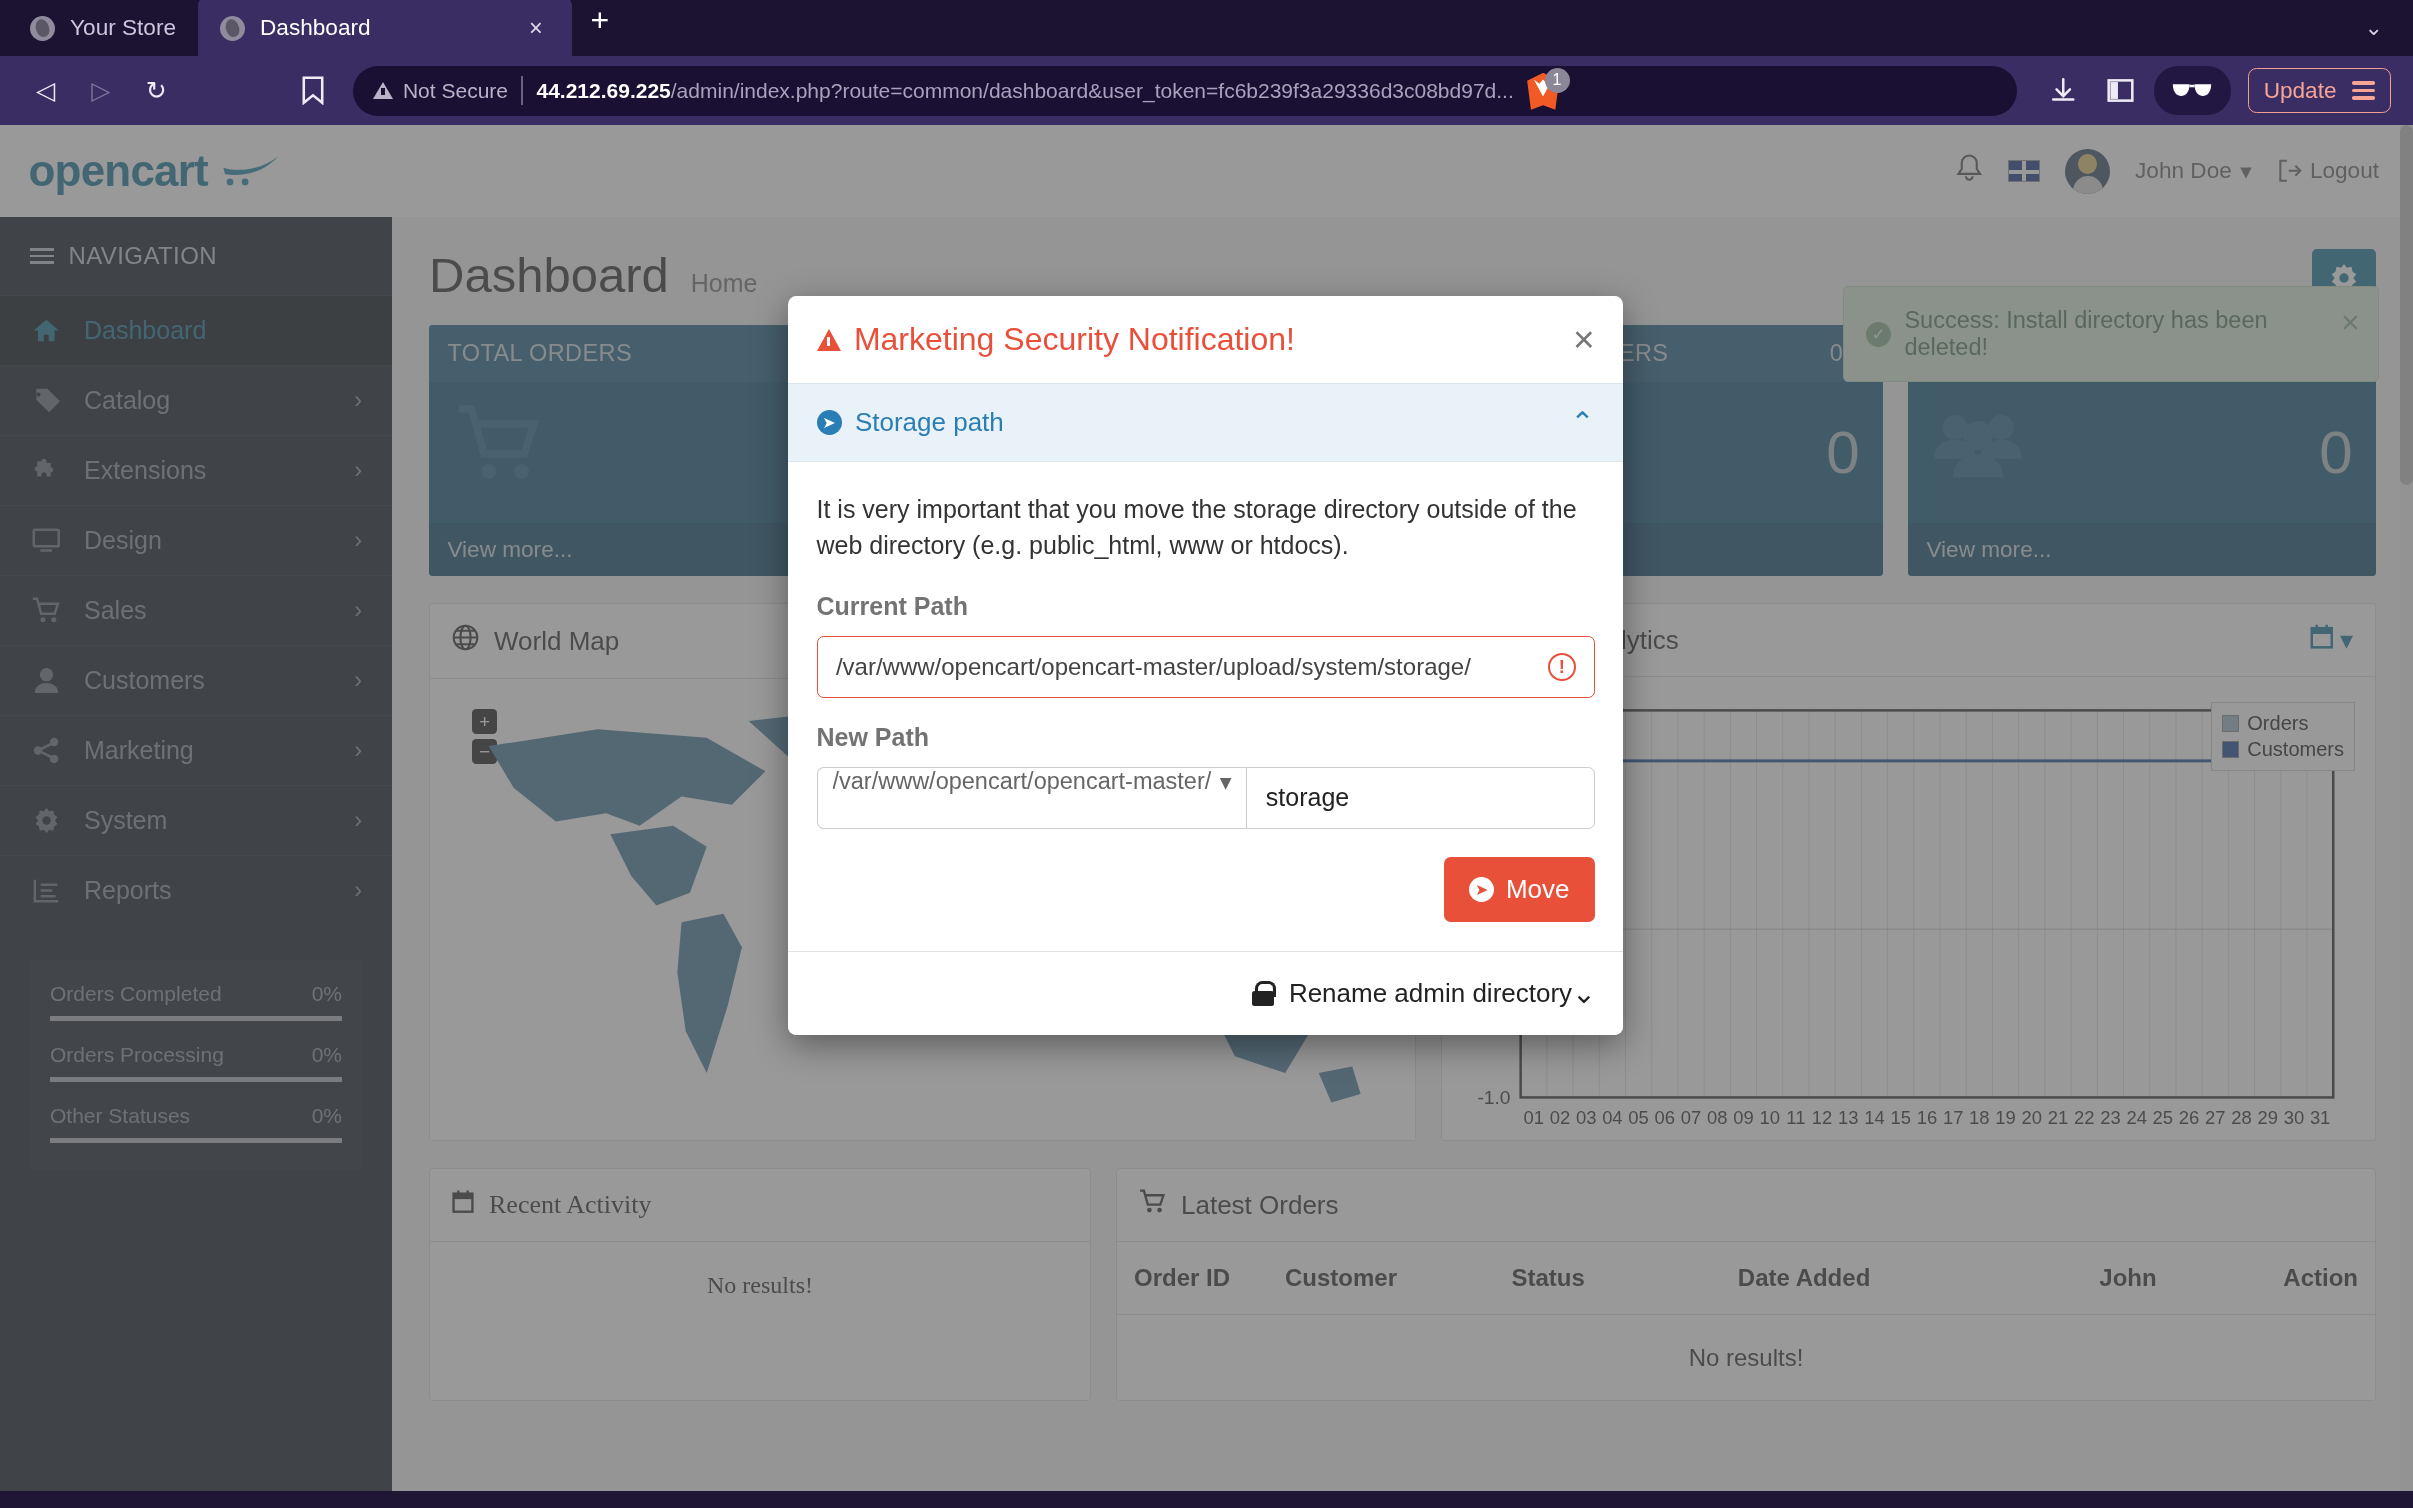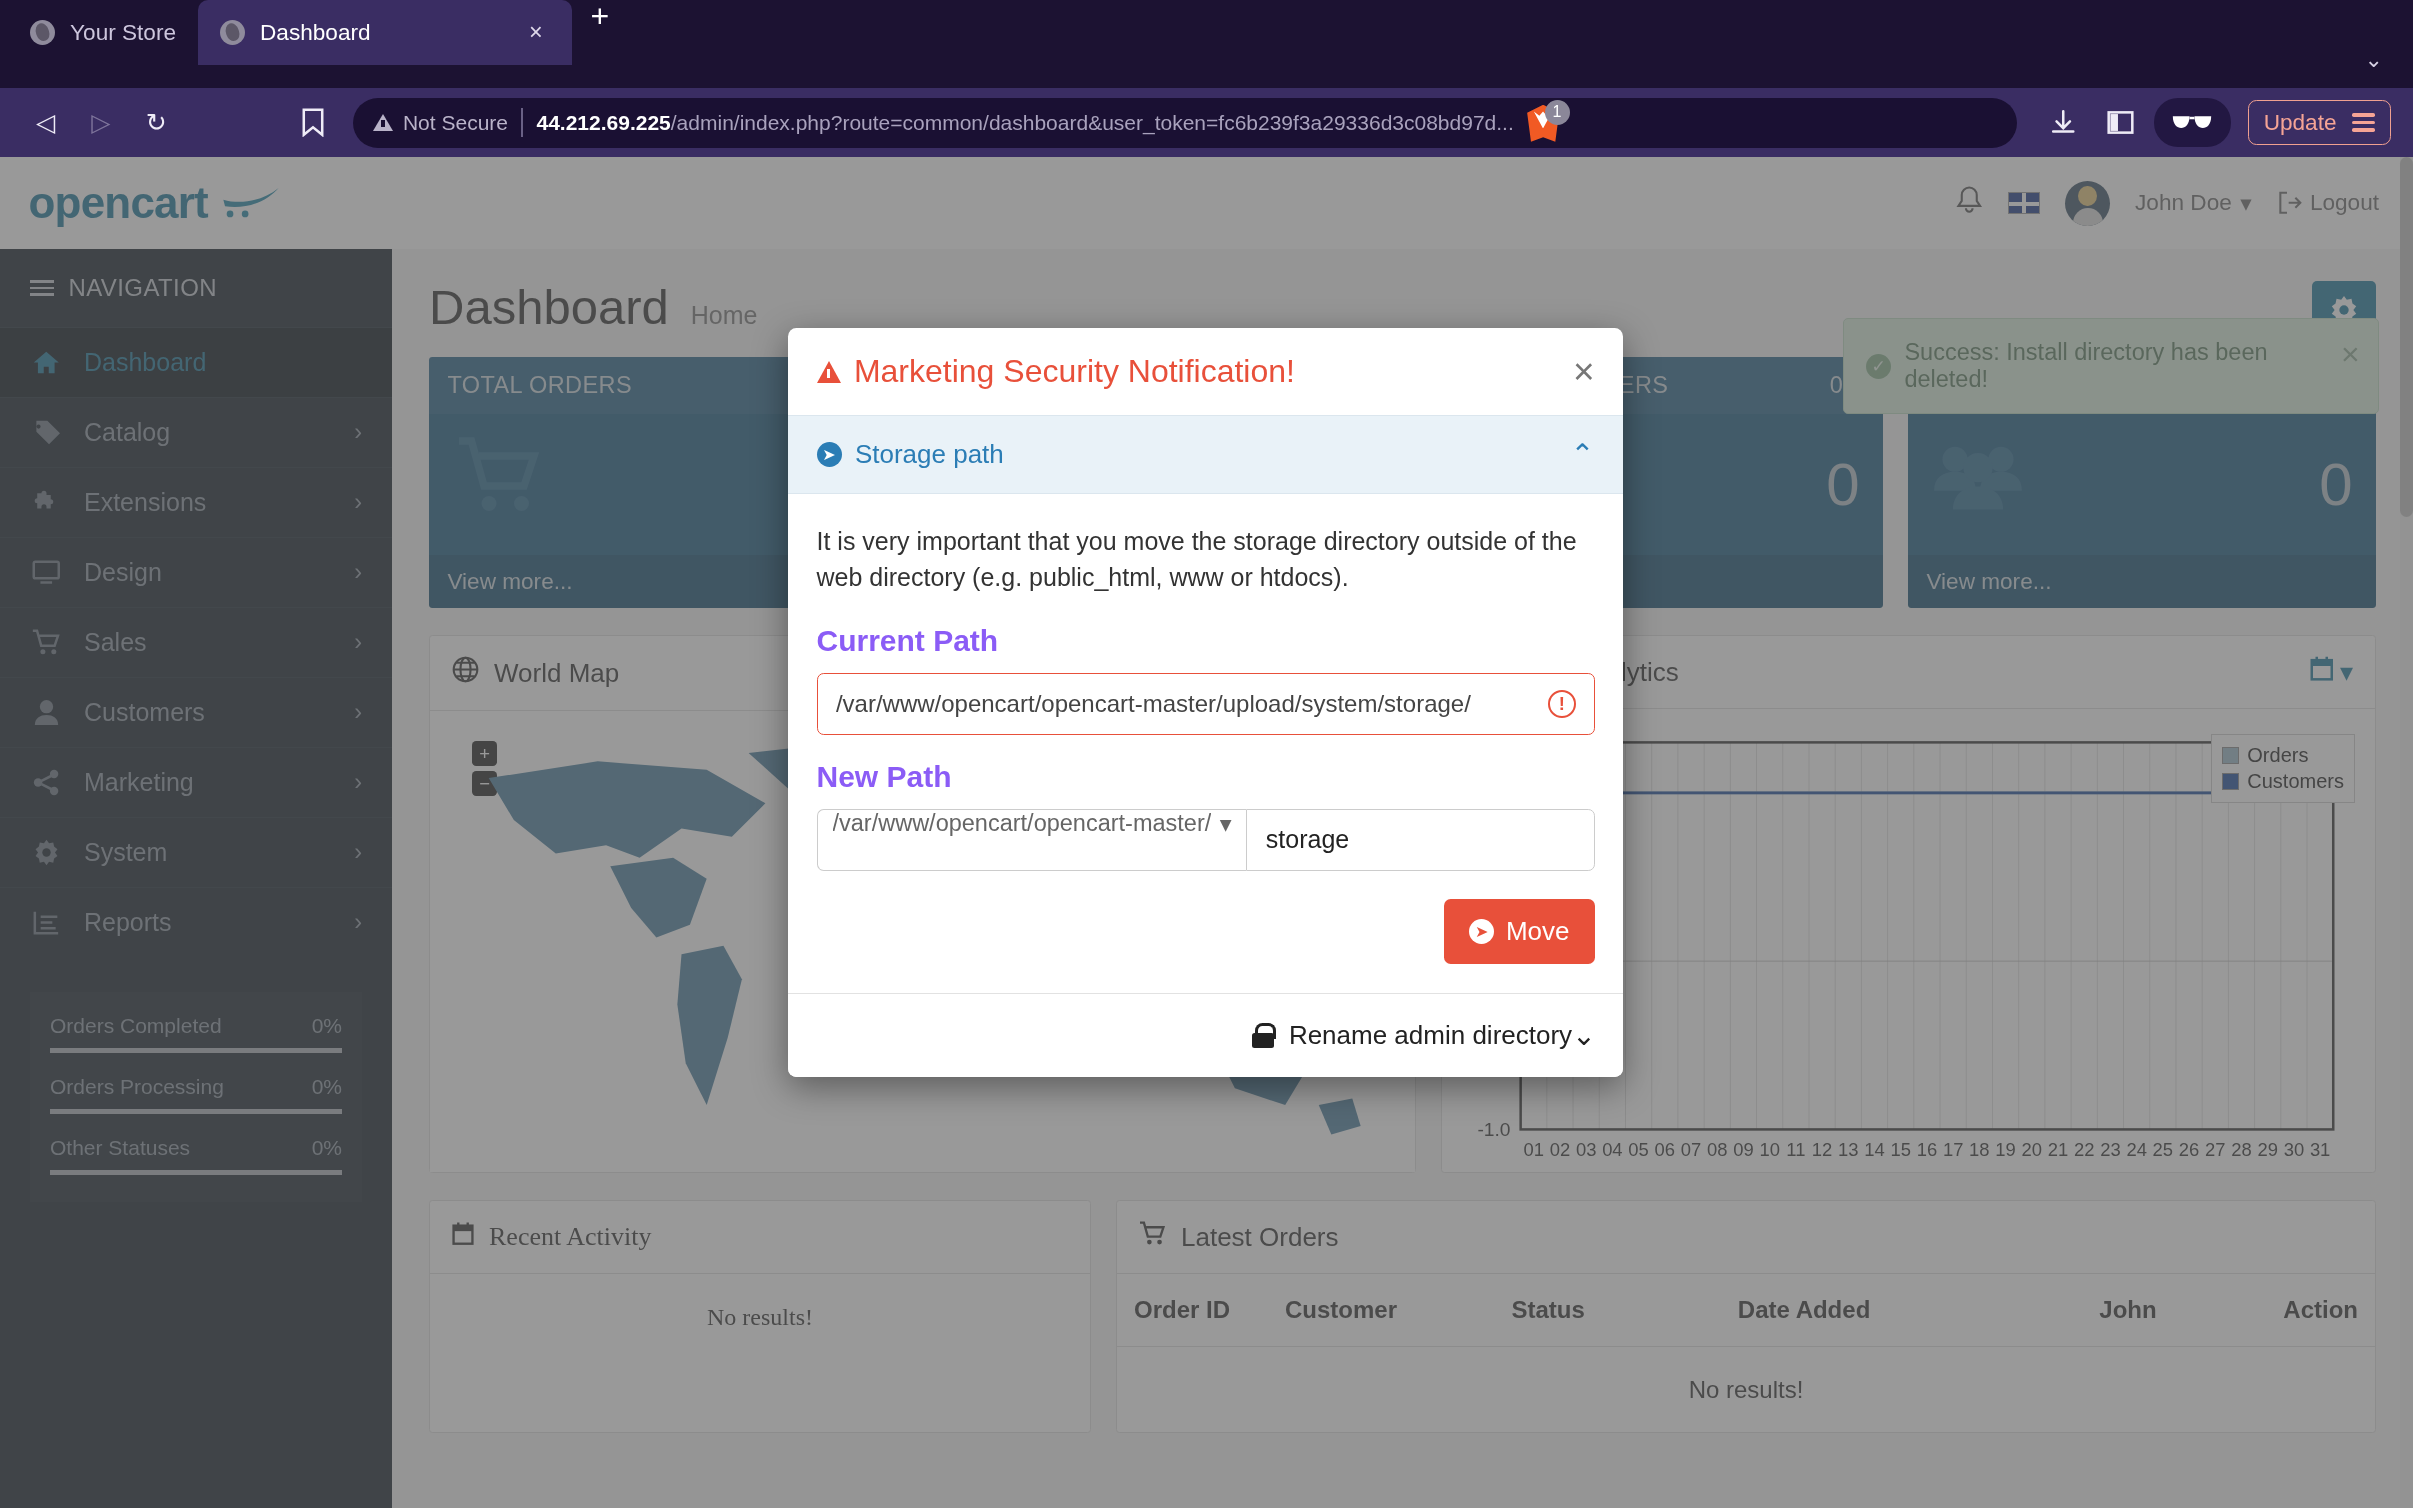--- a/index.html
+++ b/index.html
@@ -7,21 +7,21 @@
     width: 2413px; height: 1508px;
     overflow: hidden;
     font-family: "Liberation Sans", sans-serif;
     background: #2e2250;
   }
 
   
   .browser { width: 2413px; height: 1508px; position: relative; background:#1f1635; }
 
   .tabstrip {
-    height: 88px; background: #1c1232; display: flex; align-items: flex-start;
+    height: 56px; background: #1c1232; display: flex; align-items: center;
     padding-left: 11.7px; position: relative;
   }
   .tab {
     display: flex; align-items: center; gap: 15px;
     height: 65px; padding: 0 22px; border-radius: 10px 10px 0 0;
     color: #cfc9dd; font-size: 22.6px; white-space: nowrap;
   }
   .tab.inactive { background: transparent; color:#cdc6dd; padding-left: 18.4px; }
   .tab.active { background: #3a2d63; color: #ffffff; min-width: 374px; }
   .tab-fav {
@@ -196,21 +196,21 @@
   .acc-head {
     background:#e9f2f8; border-top:0.8px solid #dbe6ee; border-bottom:0.8px solid #dbe6ee;
     padding: 22px 28.5px; display:flex; align-items:center; justify-content:space-between;
   }
   .acc-head .lft { display:flex; align-items:center; gap: 13.4px; color:#2b7db5; font-size: 26px;}
   .circ-arrow { width: 25px; height:25px; border-radius:50%; background:#2b7db5; color:#fff;
                 display:flex;align-items:center;justify-content:center;font-size:16px; flex:0 0 auto;}
   .chev-up, .chev-dn { color:#2b7db5; font-size: 28.5px; }
   .acc-body { padding: 28.5px; }
   .acc-text { font-size: 25px; color:#333; line-height: 1.45; margin-bottom: 28.5px;}
-  .lbl-strong { font-size: 30px; font-weight: bold; color:#8b5cf6; margin-bottom: 15px; display:block;}
+  .lbl-strong { font-size: 25px; font-weight: bold; color:#737373; margin-bottom: 15px; display:block;}
   .inp-wrap { position:relative; margin-bottom: 25px; }
   .inp {
     width:100%; height: 62px; border: 1.7px solid #e8503a; border-radius: 6.7px;
     padding: 0 59px 0 18.4px; font-size: 24px; color:#444;
     display:flex; align-items:center; background:#fff;text-align:center;
   }
   .inp-err { position:absolute; right: 18.4px; top: 17px; width: 28.5px; height:28.5px;
              border: 2.5px solid #e8503a; border-radius:50%; color:#e8503a; font-size: 18.4px;
              display:flex;align-items:center;justify-content:center; font-weight:bold;}
   .input-group { display:flex; margin-bottom: 28.5px; }

